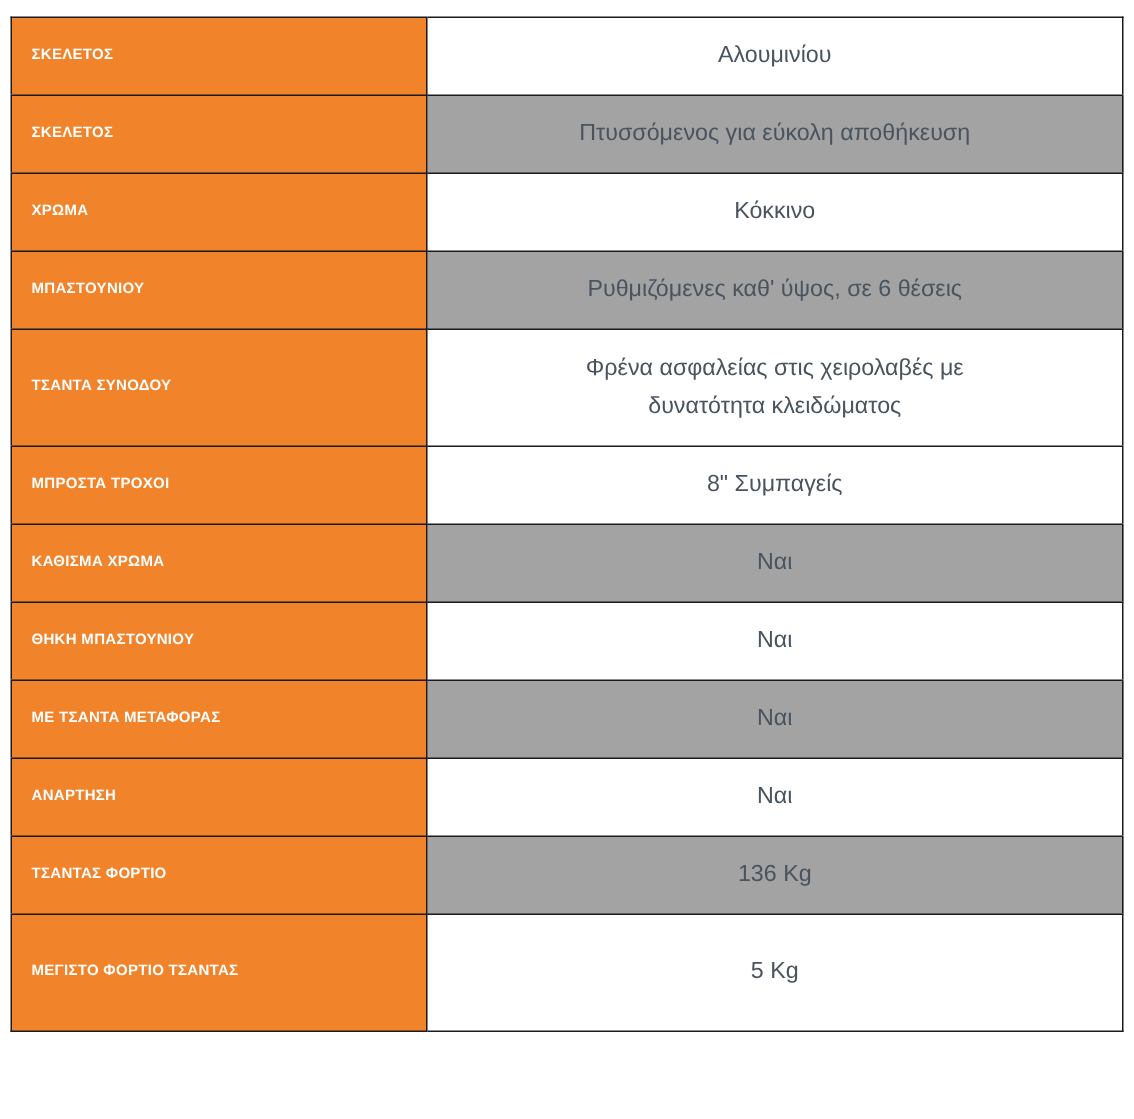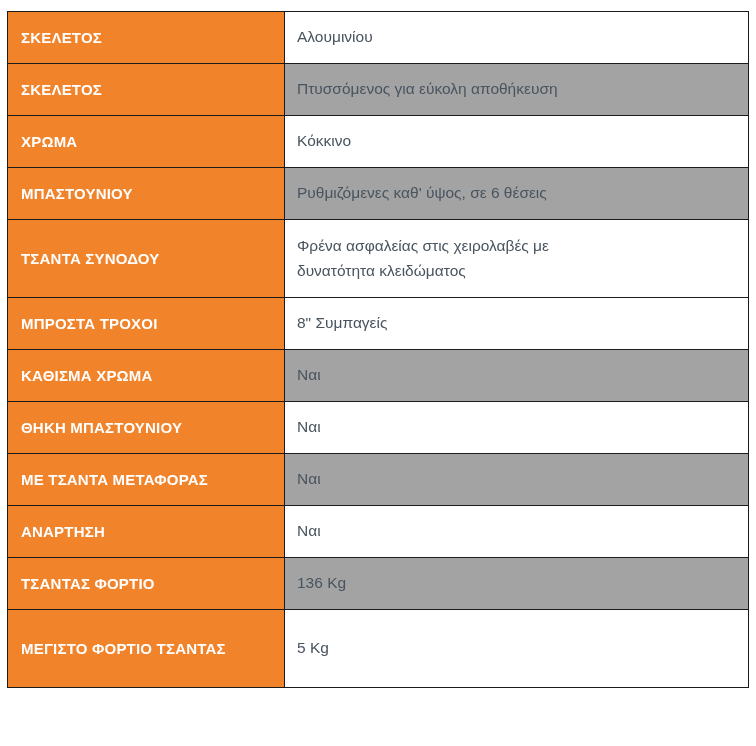--- a/index.html
+++ b/index.html
@@ -43,21 +43,21 @@
     height: 52px;
   }
   table.spec-table tr.tall {
     height: 78px;
   }
 
   td.spec-label {
     background: #F1832B;
     color: #ffffff;
     font-weight: bold;
-    font-size: 15px;
+    font-size: 10px;
     letter-spacing: 0.2px;
     line-height: 1.45;
     padding: 6px 12px 6px 13px;
     vertical-align: middle;
     border-right: 1px solid #1b1b1b;
     border-bottom: 1px solid #1b1b1b;
     white-space: normal;
   }
   td.spec-value {
     background: #ffffff;
@@ -71,20 +71,21 @@
   }
   tr.alt td.spec-value {
     background: #a3a3a3;
   }
   tr:last-child td.spec-label,
   tr:last-child td.spec-value {
     border-bottom: none;
   }
   td.spec-value .val-line {
     display: block;
+    text-align: center;
   }
 </style>
 </head>
 <body>
 
 <div class="page">
   <div class="spec-table-wrap">
     <table class="spec-table">
       <colgroup>
         <col class="col-label">

